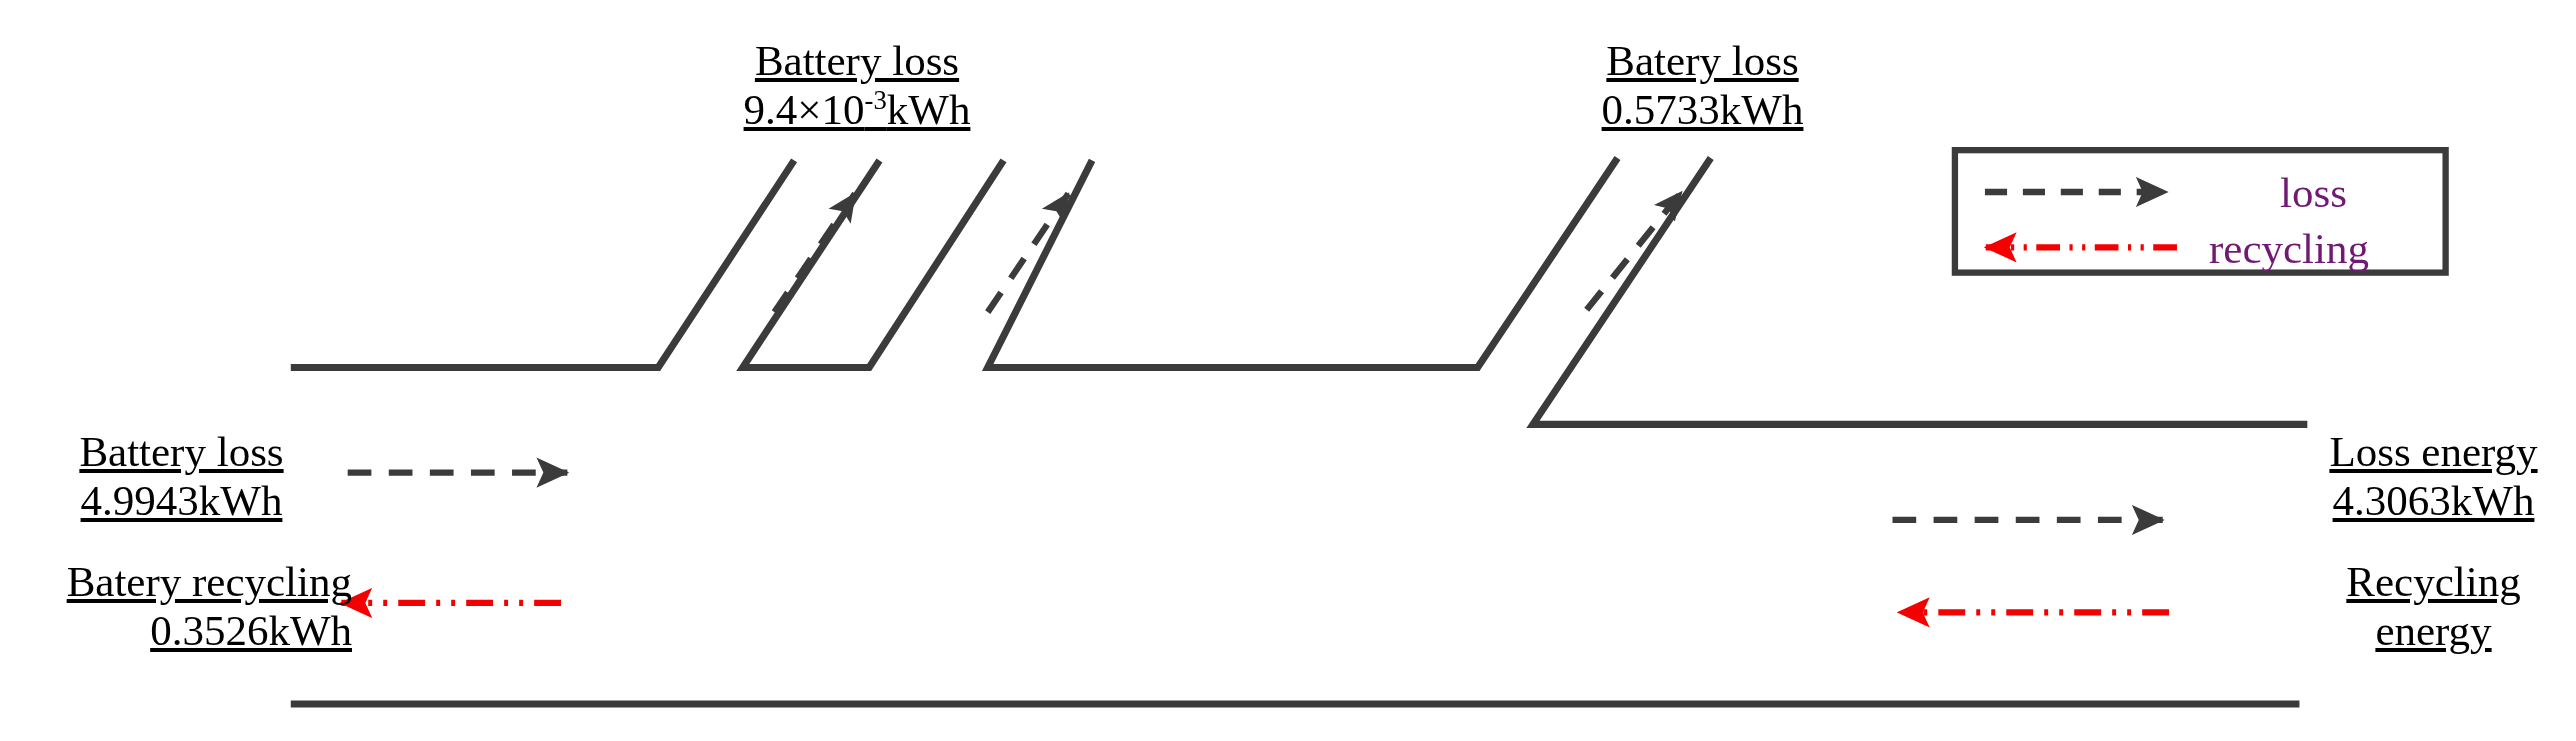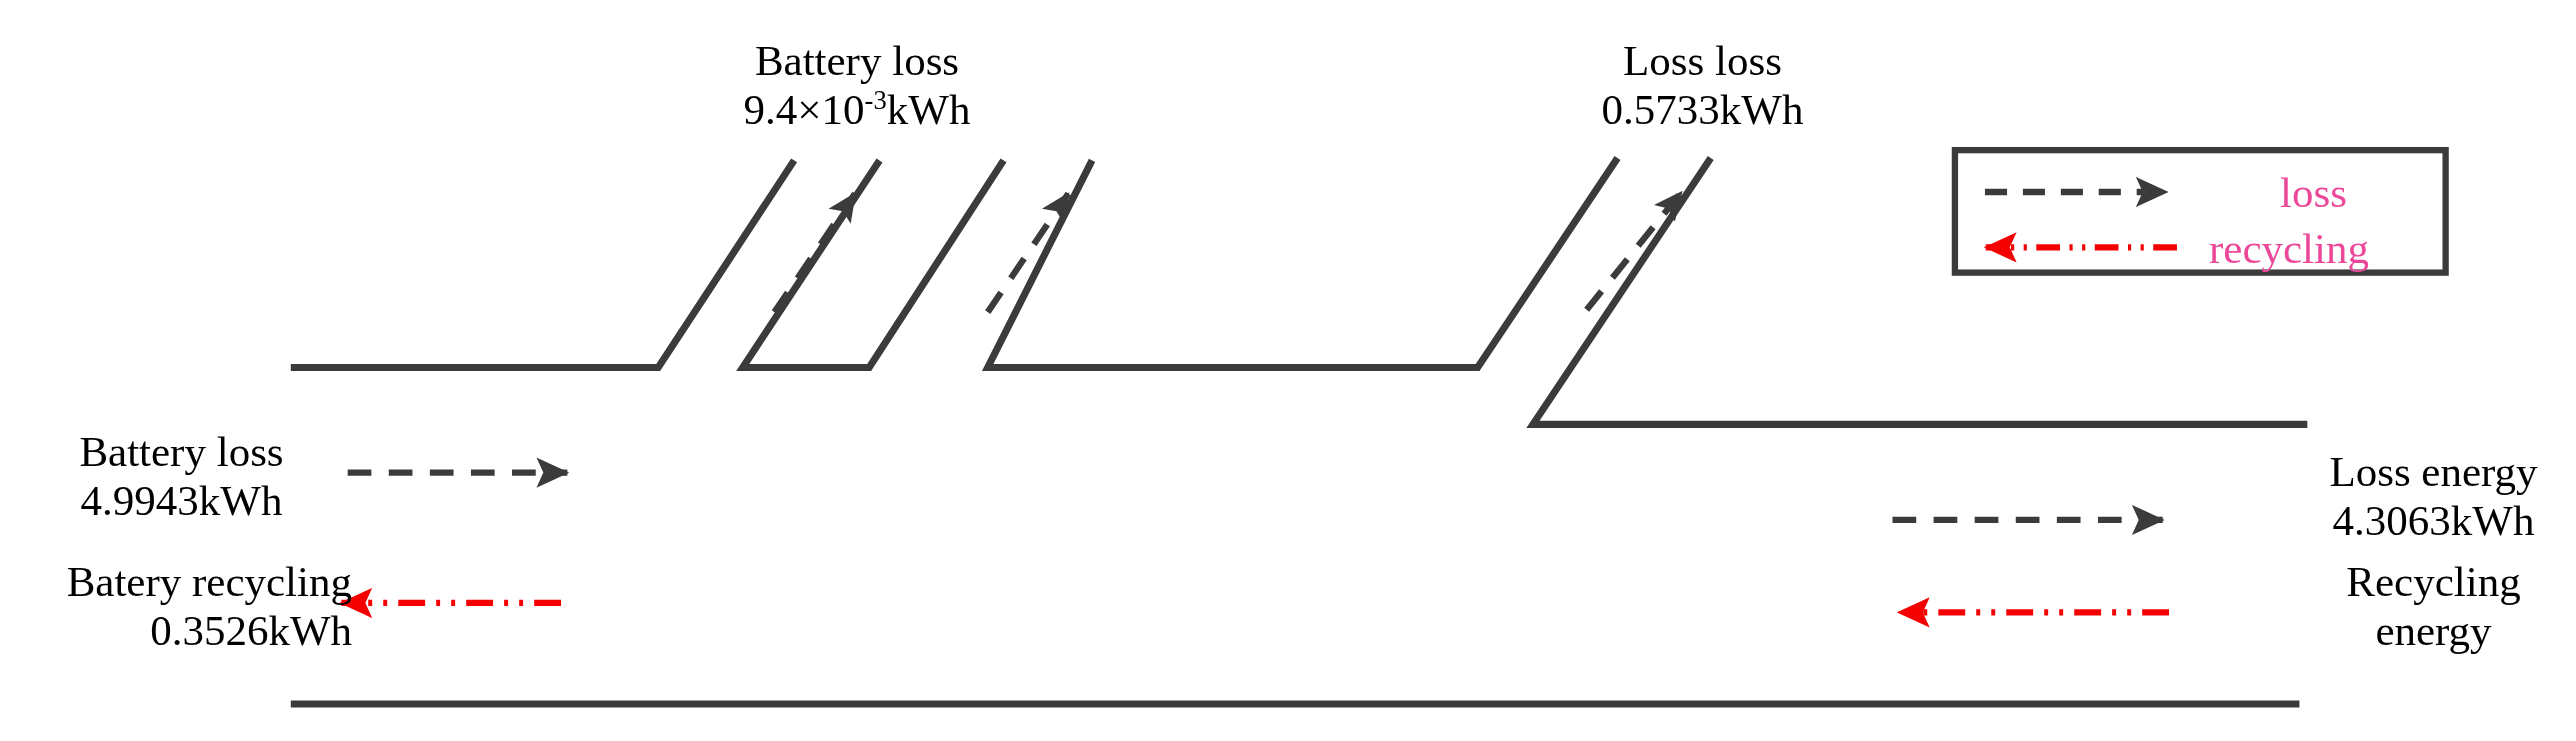--- a/index.html
+++ b/index.html
@@ -25,29 +25,29 @@
   .lbl {
     position: absolute;
     text-align: center;
     color: #000000;
     font-family: "Liberation Serif", "DejaVu Serif", serif;
     font-size: 43px;
     line-height: 1.14;
     white-space: nowrap;
     letter-spacing: 0px;
   }
-  .lbl .ln { display: block; }
+  .lbl .ln { display: block; text-decoration: underline; }
   .lbl sup {
     font-size: 0.62em;
     vertical-align: super;
     line-height: 0;
   }
   .legend-text {
     position: absolute;
-    color: #ec4899;
+    color: #701a75;
     font-family: "Liberation Serif", "DejaVu Serif", serif;
     font-size: 43px;
     white-space: nowrap;
   }
 </style>
 </head>
 <body>
 
 <div id="page">
 
@@ -102,35 +102,35 @@
     </g>
   </svg>
 
   <div class="lbl" style="left:715px; top:36px; width:284px;">
     <span class="ln">Battery loss</span>
     <span class="ln"><span>9.4×10</span><sup>-3</sup><span>kWh</span></span>
   </div>
 
 
   <div class="lbl" style="left:1572px; top:36px; width:261px;">
-    <span class="ln">Loss loss</span>
+    <span class="ln">Batery loss</span>
     <span class="ln">0.5733kWh</span>
   </div>
 
   <div class="lbl" style="left:43px; top:427px; width:277px;">
     <span class="ln">Battery loss</span>
     <span class="ln">4.9943kWh</span>
   </div>
 
   <div class="lbl" style="left:16px; top:557px; width:336px;text-align:right;">
     <span class="ln">Batery recycling</span>
     <span class="ln">0.3526kWh</span>
   </div>
 
-  <div class="lbl" style="left:2295px; top:447px; width:277px;">
+  <div class="lbl" style="left:2295px; top:427px; width:277px;">
     <span class="ln">Loss energy</span>
     <span class="ln">4.3063kWh</span>
   </div>
 
   <div class="lbl" style="left:2295px; top:557px; width:277px;">
     <span class="ln">Recycling</span>
     <span class="ln">energy</span>
   </div>
 
   <div class="legend-text" style="left:2280px; top:168px;">loss</div>

